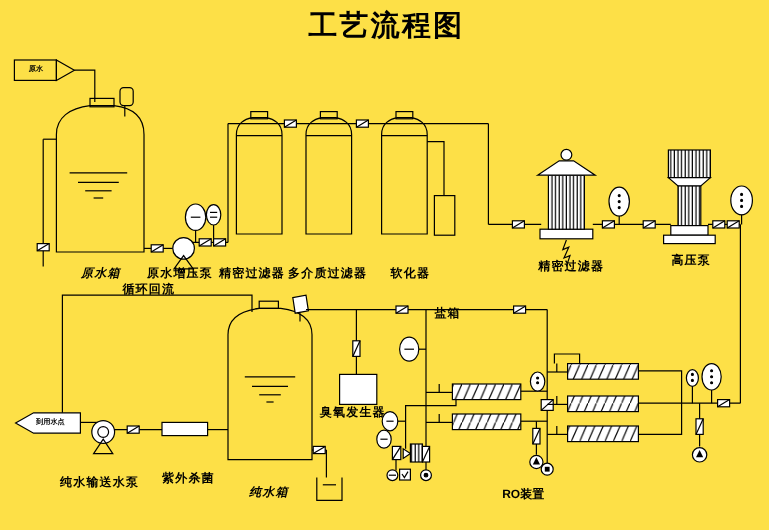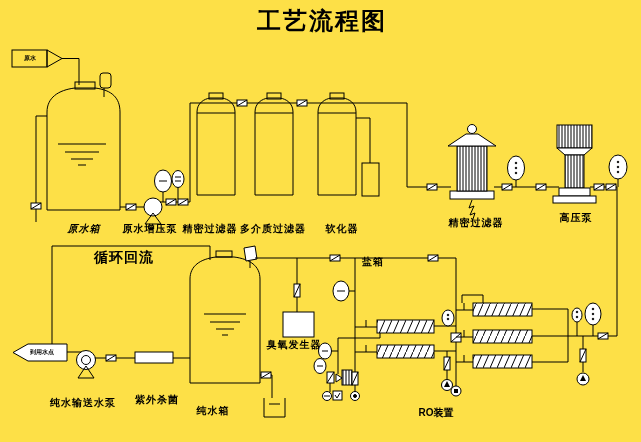--- a/index.html
+++ b/index.html
@@ -285,21 +285,21 @@
 
 <div class="lbl small" style="left:30px;top:58px;letter-spacing:0;">原水</div>
 <div class="lbl" style="left:84px;top:229px;font-style:italic;">原水箱</div>
 <div class="lbl" style="left:150px;top:229px;">原水增压泵</div>
 <div class="lbl" style="left:210px;top:229px;">精密过滤器</div>
 <div class="lbl" style="left:273px;top:229px;">多介质过滤器</div>
 <div class="lbl" style="left:336px;top:229px;padding-left:12px;">软化器</div>
 <div class="lbl" style="left:373px;top:234px;margin-top:28px;">盐箱</div>
 <div class="lbl" style="left:476px;top:223px;">精密过滤器</div>
 <div class="lbl" style="left:576px;top:218px;">高压泵</div>
-<div class="lbl" style="left:111px;top:257px;font-size:14px;padding-left:26px;">循环回流</div>
+<div class="lbl" style="left:111px;top:242px;font-size:10px;padding-left:26px;">循环回流</div>
 <div class="lbl small" style="left:42px;top:352px;">到用水点</div>
 <div class="lbl" style="left:83px;top:403px;">纯水输送水泵</div>
 <div class="lbl" style="left:157px;top:400px;">紫外杀菌</div>
-<div class="lbl" style="left:213px;top:411px;">纯水箱</div>
+<div class="lbl" style="left:224px;top:411px;font-style:italic;">纯水箱</div>
 <div class="lbl" style="left:294px;top:345px;">臭氧发生器</div>
 <div class="lbl ro" style="left:436px;top:413px;">RO装置</div>
 
 </div>
 
 </body></html>

